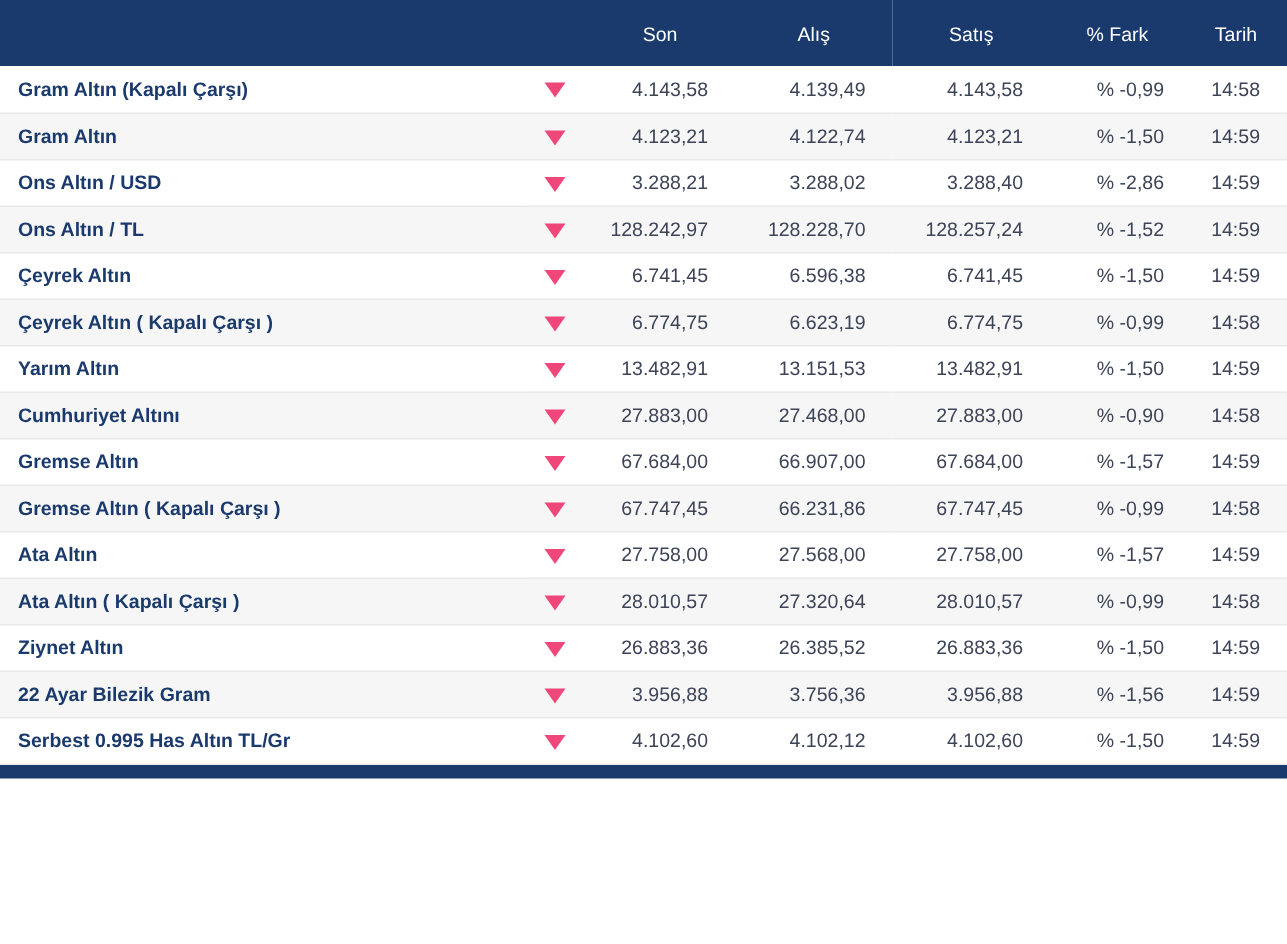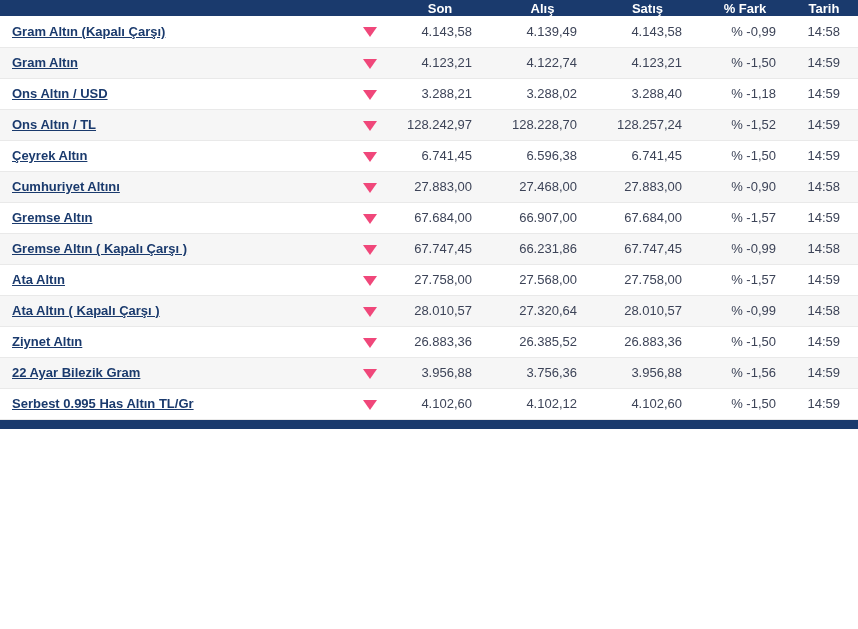--- a/index.html
+++ b/index.html
@@ -12,22 +12,22 @@
   }
   table {
     width: 858px;
     border-collapse: collapse;
     table-layout: fixed;
   }
   thead th {
     background: #1a3a6d;
     color: #ffffff;
     font-size: 13px;
-    font-weight: bold;
-    height: 16px;
+    font-weight: normal;
+    height: 44px;
     text-align: center;
     vertical-align: middle;
   }
   tbody tr {
     height: 31px;
     border-bottom: 1px solid #e9e9e9;
     background: #ffffff;
     cursor: pointer;
   }
   tbody tr:nth-child(even) { background: #f6f6f6; }
@@ -35,21 +35,20 @@
     font-size: 13px;
     vertical-align: middle;
   }
   td.name {
     color: #1a3a6d;
     font-weight: bold;
     text-align: left;
     padding-left: 12px;
     white-space: nowrap;
     overflow: hidden;
-    text-decoration: underline;
   }
   td.trend { text-align: center; }
   td.num {
     text-align: right;
     padding-right: 18px;
     color: #3d4458;
     white-space: nowrap;
   }
   td.fark { padding-right: 14px; margin-top: 16px; }
   td.time { }
@@ -116,38 +115,56 @@
     <td class="num">4.123,21</td>
     <td class="num fark">% -1,50</td>
     <td class="num time">14:59</td>
   </tr>
       <tr class="row">
     <td class="name">Ons Altın / USD</td>
     <td class="trend"><span class="tri-down"></span></td>
     <td class="num">3.288,21</td>
     <td class="num">3.288,02</td>
     <td class="num">3.288,40</td>
-    <td class="num fark">% -1,18</td>
+    <td class="num fark">% -2,86</td>
     <td class="num time">14:59</td>
   </tr>
       <tr class="row">
     <td class="name">Ons Altın / TL</td>
     <td class="trend"><span class="tri-down"></span></td>
     <td class="num">128.242,97</td>
     <td class="num">128.228,70</td>
     <td class="num">128.257,24</td>
     <td class="num fark">% -1,52</td>
     <td class="num time">14:59</td>
   </tr>
       <tr class="row">
     <td class="name">Çeyrek Altın</td>
     <td class="trend"><span class="tri-down"></span></td>
     <td class="num">6.741,45</td>
     <td class="num">6.596,38</td>
     <td class="num">6.741,45</td>
+    <td class="num fark">% -1,50</td>
+    <td class="num time">14:59</td>
+  </tr>
+      <tr class="row">
+    <td class="name">Çeyrek Altın ( Kapalı Çarşı )</td>
+    <td class="trend"><span class="tri-down"></span></td>
+    <td class="num">6.774,75</td>
+    <td class="num">6.623,19</td>
+    <td class="num">6.774,75</td>
+    <td class="num fark">% -0,99</td>
+    <td class="num time">14:58</td>
+  </tr>
+      <tr class="row">
+    <td class="name">Yarım Altın</td>
+    <td class="trend"><span class="tri-down"></span></td>
+    <td class="num">13.482,91</td>
+    <td class="num">13.151,53</td>
+    <td class="num">13.482,91</td>
     <td class="num fark">% -1,50</td>
     <td class="num time">14:59</td>
   </tr>
       <tr class="row">
     <td class="name">Cumhuriyet Altını</td>
     <td class="trend"><span class="tri-down"></span></td>
     <td class="num">27.883,00</td>
     <td class="num">27.468,00</td>
     <td class="num">27.883,00</td>
     <td class="num fark">% -0,90</td>

